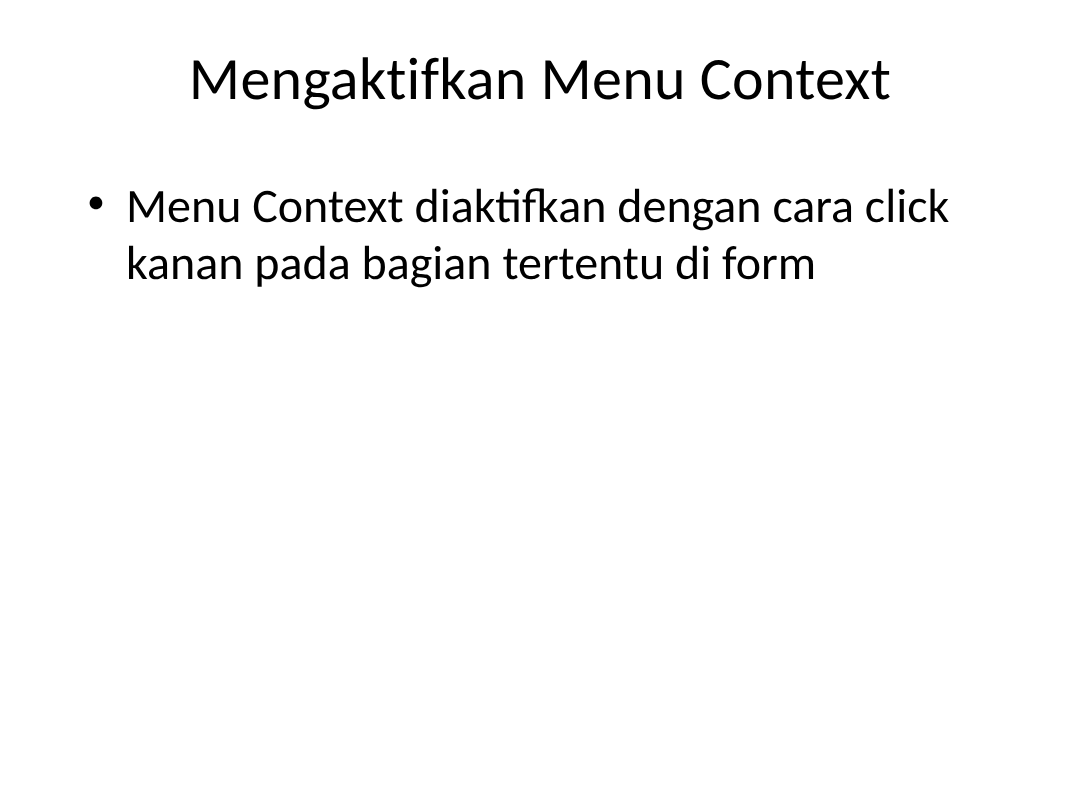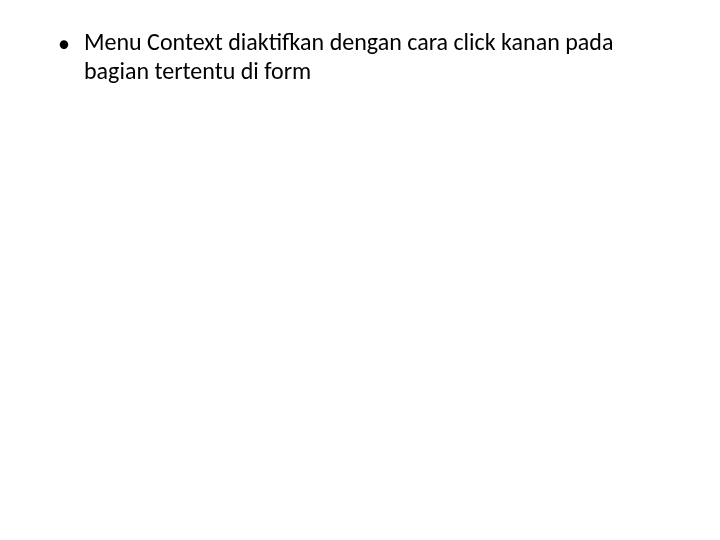--- a/index.html
+++ b/index.html
@@ -21,21 +21,21 @@
     font-size: 40px;
     font-weight: 400;
     text-align: center;
     margin: 0 0 42px 0;
     letter-spacing: 0.2px;
   }
   ul.body {
     list-style: none;
     margin: 0;
     padding: 0 0 0 10px;
-    font-size: 24px;
+    font-size: 32px;
     line-height: 1.2;
   }
   ul.body > li {
     position: relative;
     padding-left: 26px;
     margin-bottom: 2px;
   }
   ul.body > li::before {
     content: "•";
     position: absolute;
@@ -45,19 +45,20 @@
     line-height: 1.3;
   }
   .bold {
     font-weight: 700;
   }
 </style>
 </head>
 <body>
 
 <div class="slide">
+  <h1 class="title">Mengaktifkan Menu Context</h1>
 
   <ul class="body">
     <li>
       <span>Menu Context diaktifkan dengan cara click kanan pada bagian tertentu di form</span>
     </li>
   </ul>
 </div>
 
 </body></html>

